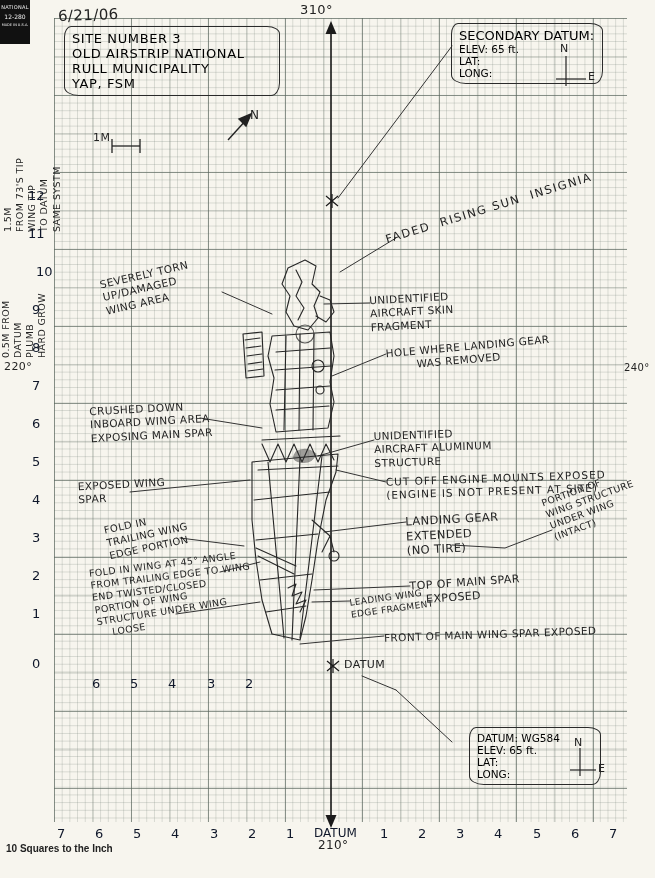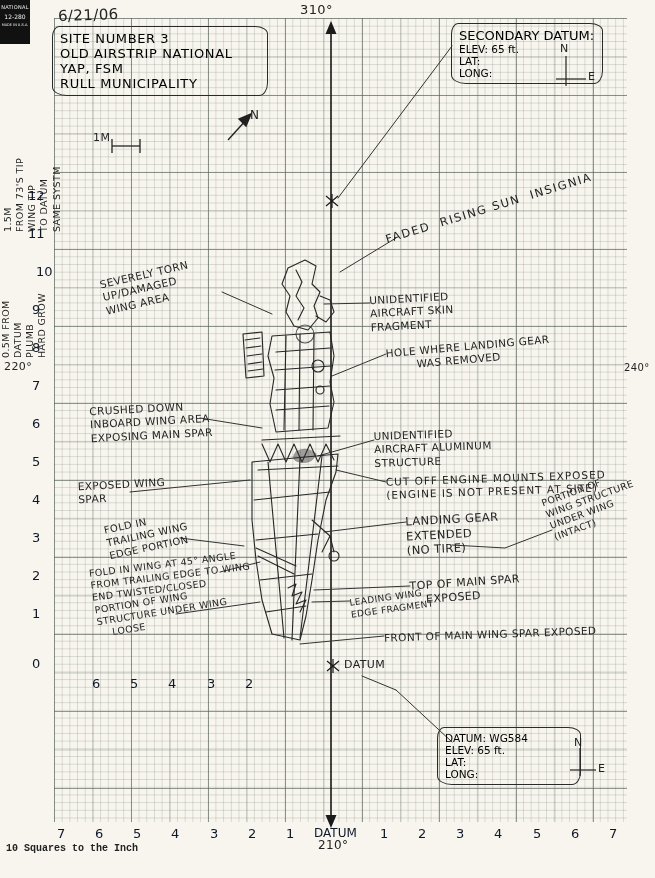--- a/index.html
+++ b/index.html
@@ -14,21 +14,21 @@
       linear-gradient(to right, rgba(122,134,124,.26) 1px, transparent 1px),
       linear-gradient(to bottom, rgba(122,134,124,.26) 1px, transparent 1px);
     background-size:77px 77px,77px 77px,38.5px 38.5px,38.5px 38.5px,7.7px 7.7px,7.7px 7.7px;}
   .overlay{position:absolute;left:0;top:0;width:655px;height:878px;pointer-events:none}
   .hw{position:absolute;color:#232323;font-size:10.5px;line-height:1.28;letter-spacing:.4px;white-space:pre;font-family:"DejaVu Sans",sans-serif}
   .tick{position:absolute;color:#0f172a;font-size:13px;font-family:"DejaVu Sans",sans-serif}
   .box{position:absolute;border:1.6px solid #2a2a2a;padding:4px 7px;border-radius:7px 13px 9px 15px/11px 8px 13px 9px;background:transparent}
   .box div{white-space:pre}
   .brand{position:absolute;left:0;top:0;width:30px;height:44px;background:#111;color:#f2f2f2;text-align:center;padding-top:4px}
   .brand div{line-height:1.35}
-  .print{position:absolute;font-family:Liberation Mono, monospace;font-weight:bold;color:#222}
+  .print{position:absolute;font-family:Liberation Sans, sans-serif;font-weight:bold;color:#222}
 </style>
 </head>
 <body>
 
 <div class="page">
 
   <div class="grid"></div>
 
   <svg class="overlay" viewBox="0 0 655 878">
 
@@ -126,37 +126,37 @@
   </div>
 
   <div class="hw" style="left:58px;top:6px;font-size:15px;transform:rotate(-2deg)">6/21/06</div>
   <div class="hw" style="left:300px;top:2px;font-size:13px">310°</div>
   <div class="hw" style="left:318px;top:838px;font-size:12px">210°</div>
   <div class="hw" style="left:4px;top:360px;font-size:11px">220°</div>
   <div class="hw" style="left:624px;top:362px;font-size:10px">240°</div>
   <div class="hw" style="left:250px;top:108px;font-size:12px">N</div>
   <div class="hw" style="left:93px;top:131px;font-size:11px">1M</div>
 
-  <div class="box" style="left:52px;top:26px;width:216px">
+  <div class="box" style="left:64px;top:26px;width:216px">
     <div class="hwline" style="font-size:13px;letter-spacing:.6px">SITE NUMBER 3</div>
     <div style="font-size:13px;letter-spacing:.6px">OLD AIRSTRIP NATIONAL</div>
+    <div style="font-size:13px;letter-spacing:.6px">RULL MUNICIPALITY</div>
     <div style="font-size:13px;letter-spacing:.6px">YAP, FSM</div>
-    <div style="font-size:13px;letter-spacing:.6px">RULL MUNICIPALITY</div>
   </div>
 
   <div class="box" style="left:451px;top:23px;width:152px">
     <div style="font-size:13px">SECONDARY DATUM:</div>
     <div style="font-size:10.5px">ELEV: 65 ft.</div>
     <div style="font-size:10.5px">LAT:</div>
     <div style="font-size:10.5px">LONG:</div>
   </div>
   <div class="hw" style="left:560px;top:42px;font-size:11px">N</div>
   <div class="hw" style="left:588px;top:70px;font-size:11px">E</div>
 
-  <div class="box" style="left:437px;top:727px;width:144px">
+  <div class="box" style="left:469px;top:727px;width:132px">
     <div style="font-size:10.5px">DATUM: WG584</div>
     <div style="font-size:10.5px">ELEV: 65 ft.</div>
     <div style="font-size:10.5px">LAT:</div>
     <div style="font-size:10.5px">LONG:</div>
   </div>
   <div class="hw" style="left:574px;top:736px;font-size:11px">N</div>
   <div class="hw" style="left:598px;top:762px;font-size:11px">E</div>
 
   <div class="hw" style="left:2px;top:232px;font-size:9.5px;transform:rotate(-90deg);transform-origin:top left">1.5M
 FROM 73'S TIP

